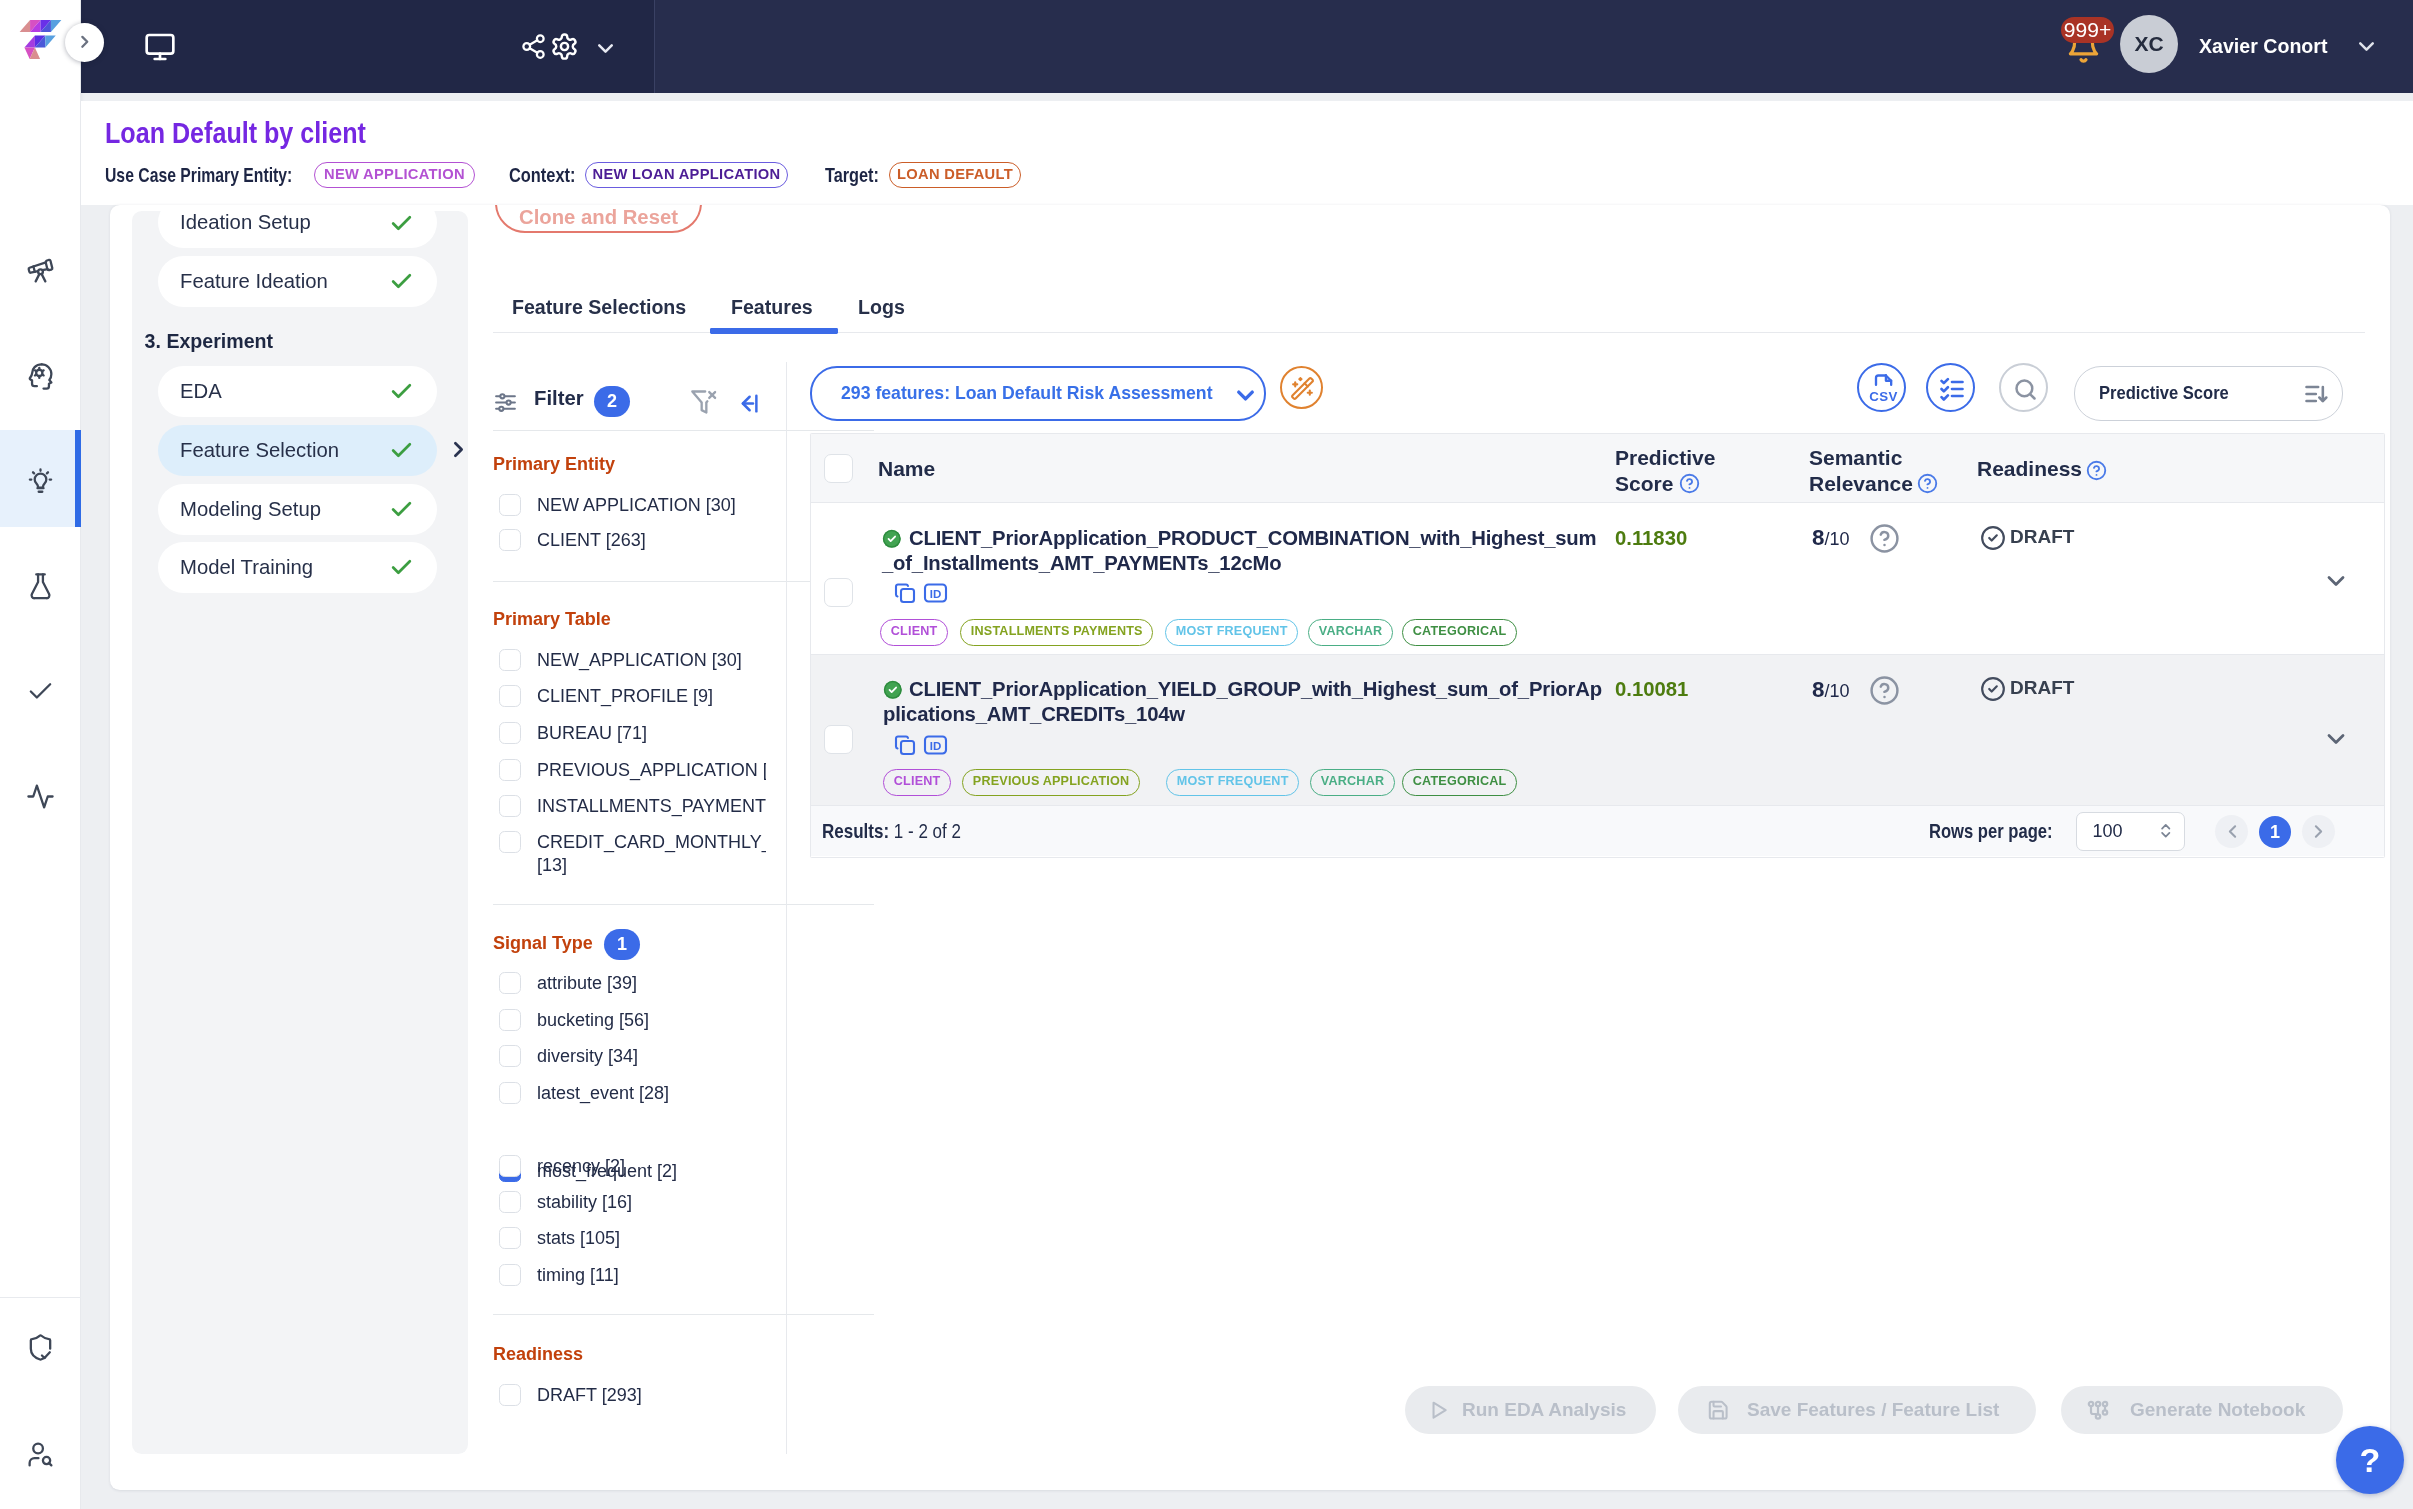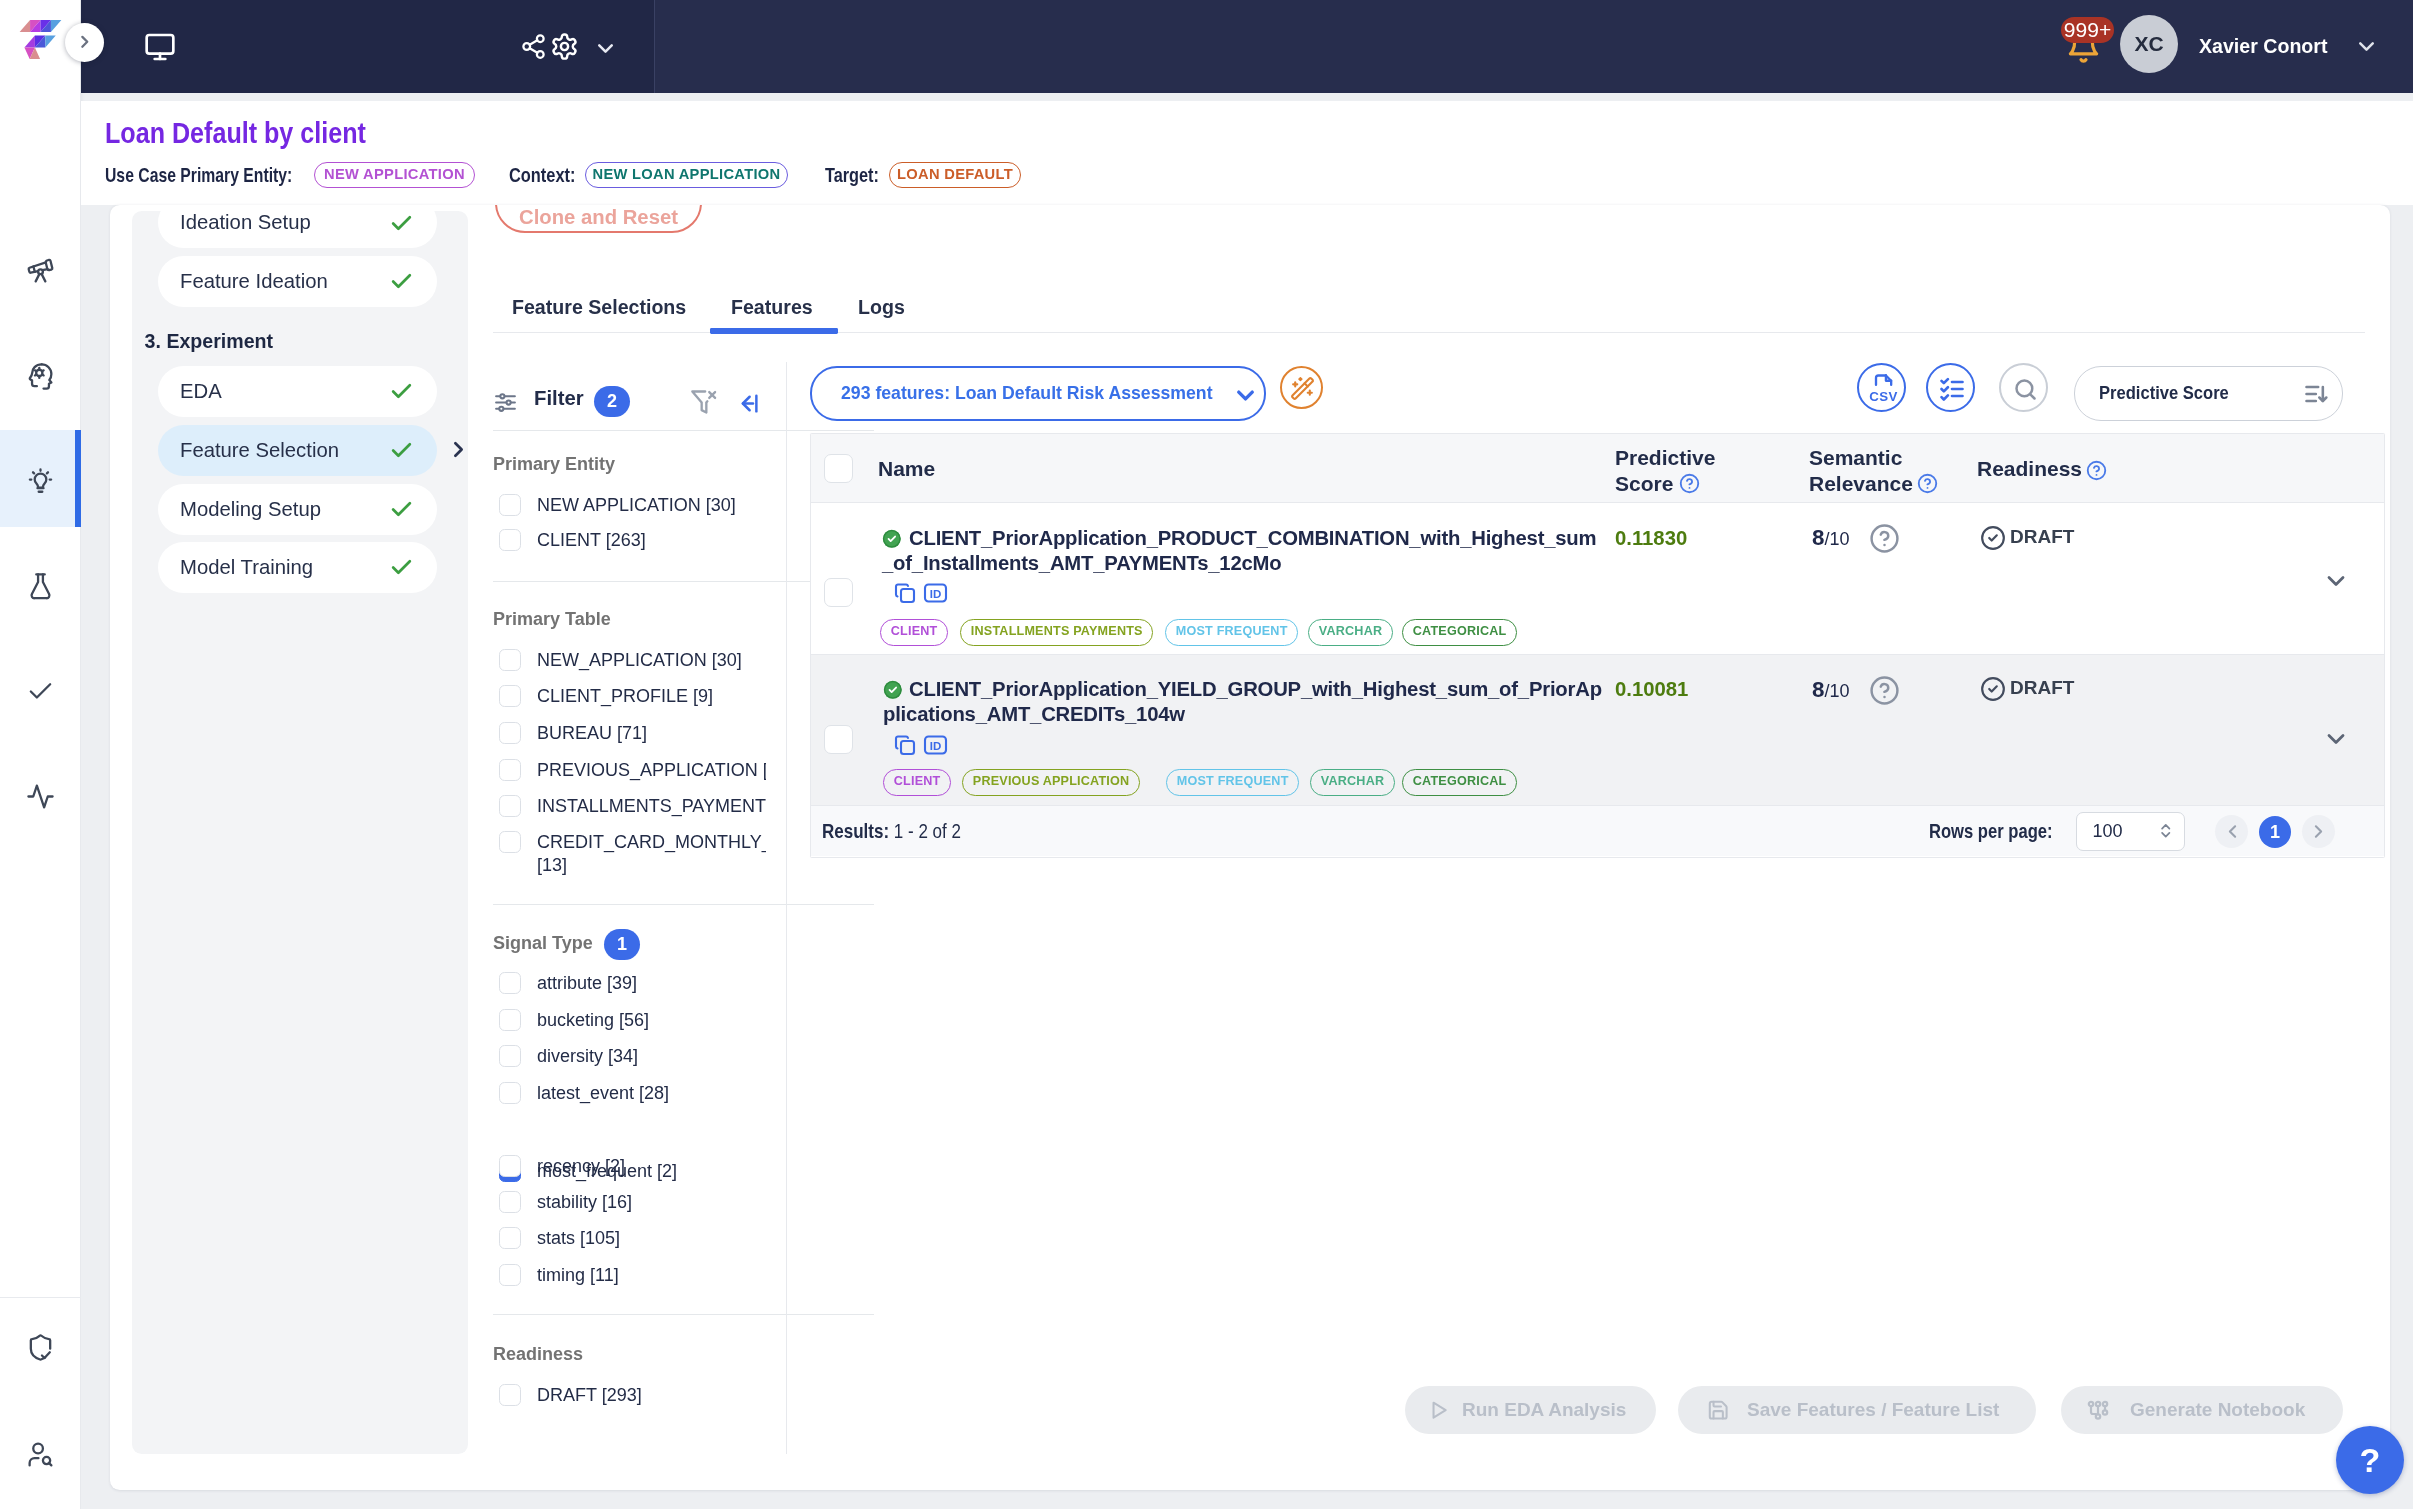--- a/index.html
+++ b/index.html
@@ -49,21 +49,21 @@
   #gsel { background:#ddeefb; }
   #gexp { left:12.6px; top:119px; font-size:19.6px; font-weight:600; color:#1d2742; }
   #gchev { left:314px; top:226px; width:25px; height:25px; color:#2a3350; }
 
   
   .tab { top:86px; height:32px; line-height:32px; font-size:19.6px; font-weight:600; color:#273049; }
   #tabline { left:383px; top:127px; width:1872px; height:1.4px; background:#e7e9ed; }
   #tabul { left:600px; top:123px; width:128px; height:5.6px; background:#3b6be8; border-radius:1.4px; }
 
   
-  .fhead { left:383px; font-size:18px; font-weight:bold; color:#737373; }
+  .fhead { left:383px; font-size:18px; font-weight:bold; color:#c2410c; }
   .fdiv { left:383px; width:381px; height:1.4px; background:#e5e8eb; }
   .fitem { left:383px; width:273px; height:36px; overflow:hidden; white-space:nowrap; }
   .fbox { position:absolute; left:5.6px; top:7px; width:22.4px; height:22.4px; border:1.4px solid #dce0e6; border-radius:5.6px; background:#fff; }
   .fbox.on { background:#3b6be8; border-color:#3b6be8; }
   .flbl { position:absolute; left:44px; top:0; height:36px; line-height:36px; font-size:18px; color:#232c47; }
   .fbadge { height:31px; width:36px; border-radius:15.4px; background:#3b6be8; color:#fff; font-size:18px; font-weight:bold; text-align:center; line-height:31px; }
 
   #vdiv { left:676px; top:157px; width:1.4px; height:1092px; background:#e7e9ed; }
 
   
@@ -211,21 +211,21 @@
     <svg style="position:absolute;left:9.8px;top:9px;" width="19.6" height="19.6" viewBox="0 0 24 24" fill="none" stroke="currentColor" stroke-width="2.8" stroke-linecap="round" stroke-linejoin="round">
       <path d="m9 18 6-6-6-6"></path>
     </svg>
   </div>
 
   <div id="pagehead" class="abs">
     <div id="ptitle" class="abs"><span class="sx" style="transform:scaleX(0.837)">Loan Default by client</span></div>
     <div class="abs meta-label" style="left:24px"><span class="sx" style="transform:scaleX(0.75)">Use Case Primary Entity:</span></div>
     <div class="abs meta-pill" style="left:233px;width:161px;color:#b351d3;border-color:#b351d3;">NEW APPLICATION</div>
     <div class="abs meta-label" style="left:428px"><span class="sx" style="transform:scaleX(0.78)">Context:</span></div>
-    <div class="abs meta-pill" style="left:504px;width:203px;color:#0f766e;border-color:#6a5cdf;">NEW LOAN APPLICATION</div>
+    <div class="abs meta-pill" style="left:504px;width:203px;color:#4c1d95;border-color:#6a5cdf;">NEW LOAN APPLICATION</div>
     <div class="abs meta-label" style="left:744px"><span class="sx" style="transform:scaleX(0.775)">Target:</span></div>
     <div class="abs meta-pill" style="left:808px;width:132px;color:#cb5d28;border-color:#cb5d28;">LOAN DEFAULT</div>
   </div>
 
   <div id="pagebg" class="abs"></div>
 
   <div id="card" class="abs">
     <div id="clone" class="abs">Clone and Reset</div>
 
     <div id="gpanel" class="abs">

